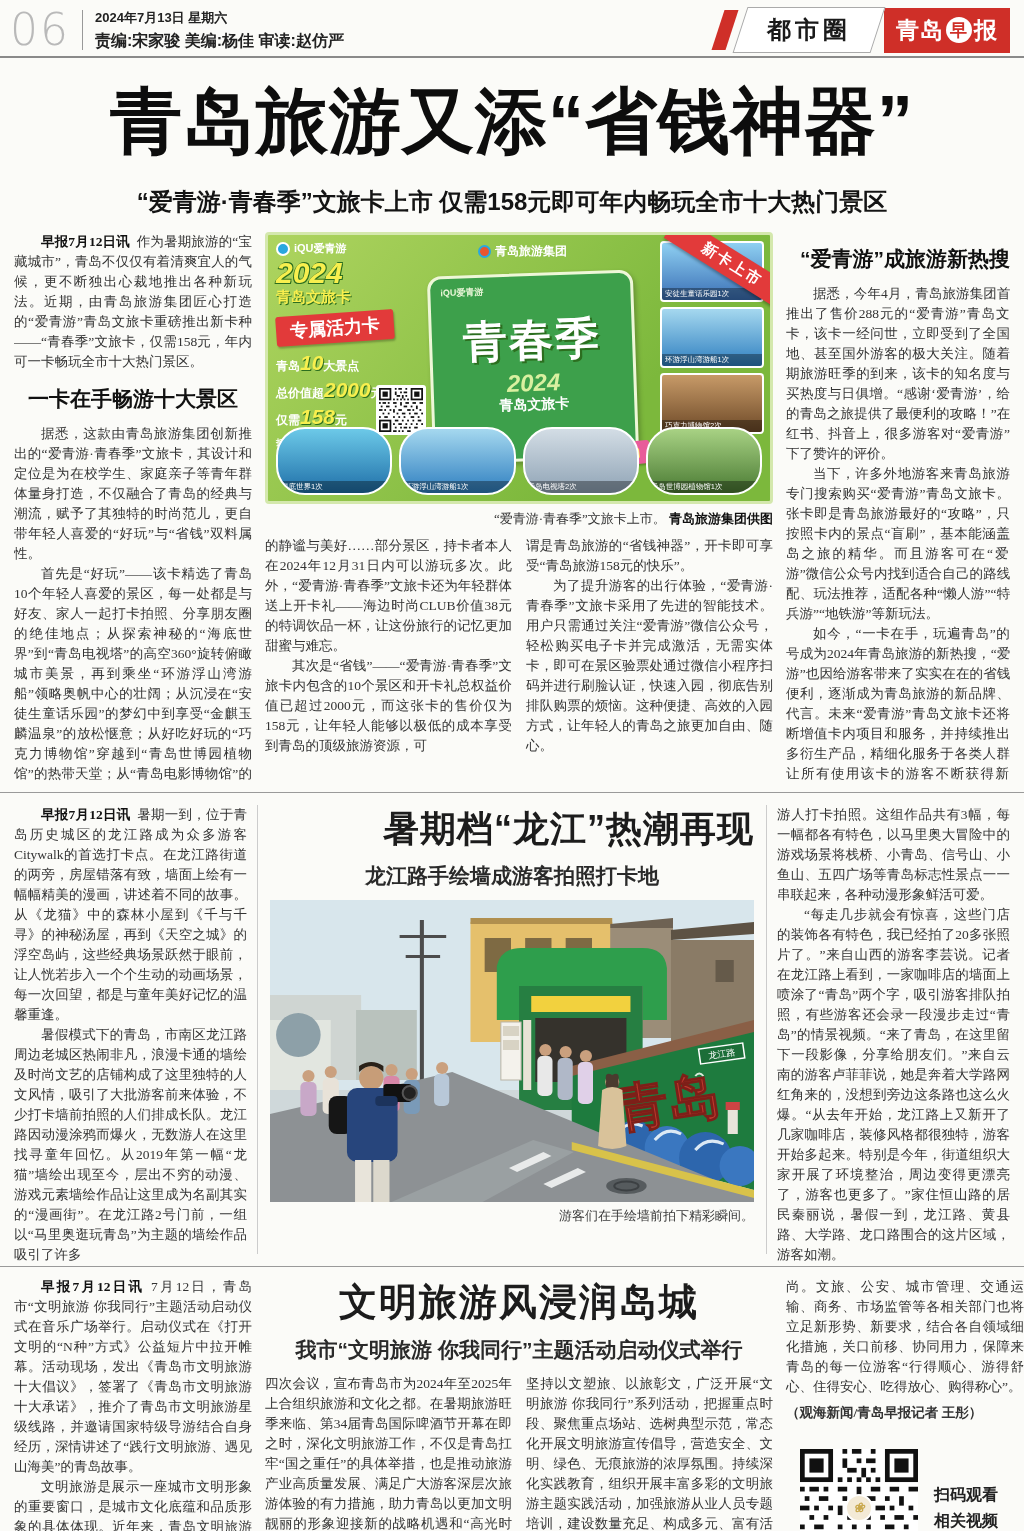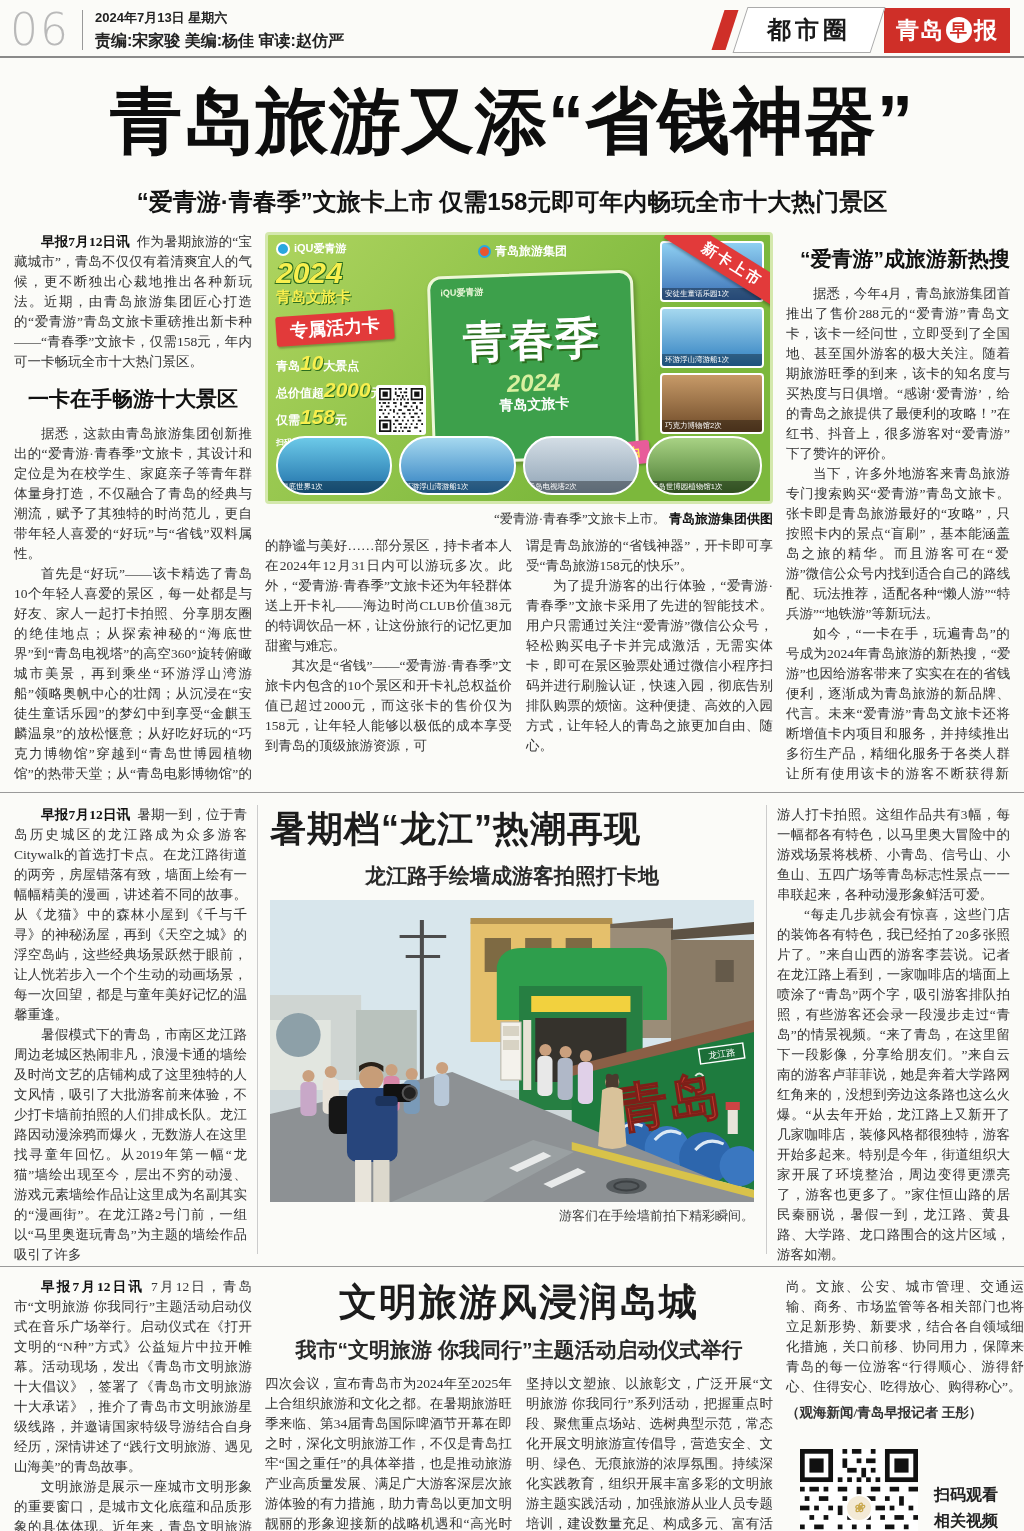--- a/index.html
+++ b/index.html
@@ -86,36 +86,36 @@
                  font-size:12px; font-weight:bold; color:#fff; }
   .p-grouplogo i { width:13px; height:13px; border-radius:50%; background:#e8552f; border:2px solid #2aa7df; display:inline-block;}
   .p-newribbon { position:absolute; right:-34px; top:16px; background:#e23a3a; color:#fff; font-weight:900;
                  font-size:15px; padding:4px 38px; transform:rotate(32deg); z-index:5; letter-spacing:2px;
                  box-shadow:1px 2px 3px rgba(0,0,0,.3); white-space:nowrap;}
   .p-thumbcol { position:absolute; right:6px; top:6px; width:104px; z-index:4; display:flex; flex-direction:column; gap:5px;}
   .thumb { position:relative; height:61px; border:2px solid #fff; border-radius:4px; overflow:hidden; }
   .thumb span { position:absolute; left:0; right:0; bottom:0; font-size:7.5px; color:#fff; padding:1px 3px;
                 background:rgba(0,0,0,.35); white-space:nowrap; overflow:hidden;}
   .p-thumbrow { position:absolute; left:8px; right:8px; bottom:6px; display:flex; gap:7px; z-index:4;}
-  .p-thumbrow .thumb { flex:1; height:59px;border-radius:29px; }
+  .p-thumbrow .thumb { flex:1; height:68px;border-radius:29px; }
   .t-castle { background:linear-gradient(#8fd0f2,#3a6fb5); }
   .t-boat   { background:linear-gradient(#a5d8ef,#2f7fc0); }
   .t-choc   { background:linear-gradient(#c79a68,#6e4a28); }
   .t-aqua   { background:linear-gradient(#6cc9e8,#1f6fa8); }
   .t-tower  { background:linear-gradient(#d3dde5,#8fa3b5); }
   .t-plant  { background:linear-gradient(#a8d284,#4a7a33); }
   .p-caption { font-size:13px; text-align:right; margin-top:6px; color:#333; }
   .p-caption b { color:#111; }
   
   .a2 { border-top:1px solid #9a9a9a; border-bottom:1px solid #9a9a9a; margin-top:8px;
         display:flex; gap:12px; padding:12px 14px; height:475px; overflow:hidden;}
   .a2-left { width:244px; flex:none; border-right:1px solid #ccc; padding-right:10px;}
   .a2-right{ width:244px; flex:none; border-left:1px solid #ccc; padding-left:10px;}
   .a2-center { flex:1; display:flex; flex-direction:column; }
-  .a2 h1 { text-align:left; font-size:36px; font-weight:900; color:#1c1c1c;
+  .a2 h1 { text-align:right; font-size:36px; font-weight:900; color:#1c1c1c;
            font-family:"Liberation Sans","DejaVu Sans",sans-serif; letter-spacing:1px;}
   .a2 h2 { text-align:center; font-size:21px; font-weight:bold; color:#2a2a2a; margin:8px 0 10px;
            font-family:"Liberation Sans","DejaVu Sans",sans-serif;}
   .photo-frame { width:100%; height:302px; overflow:hidden; background:#cfd8da; }
   .photo-cap { font-size:13px; text-align:right; color:#3a3a3a; margin-top:5px;}
   
   .a3 { display:flex; gap:13px; padding:10px 14px 0; height:288px; overflow:hidden; }
   .a3-c1 { width:238px; flex:none; }
   .a3-c4 { width:238px; flex:none; }
   .a3-mid { width:508px; flex:none; }

